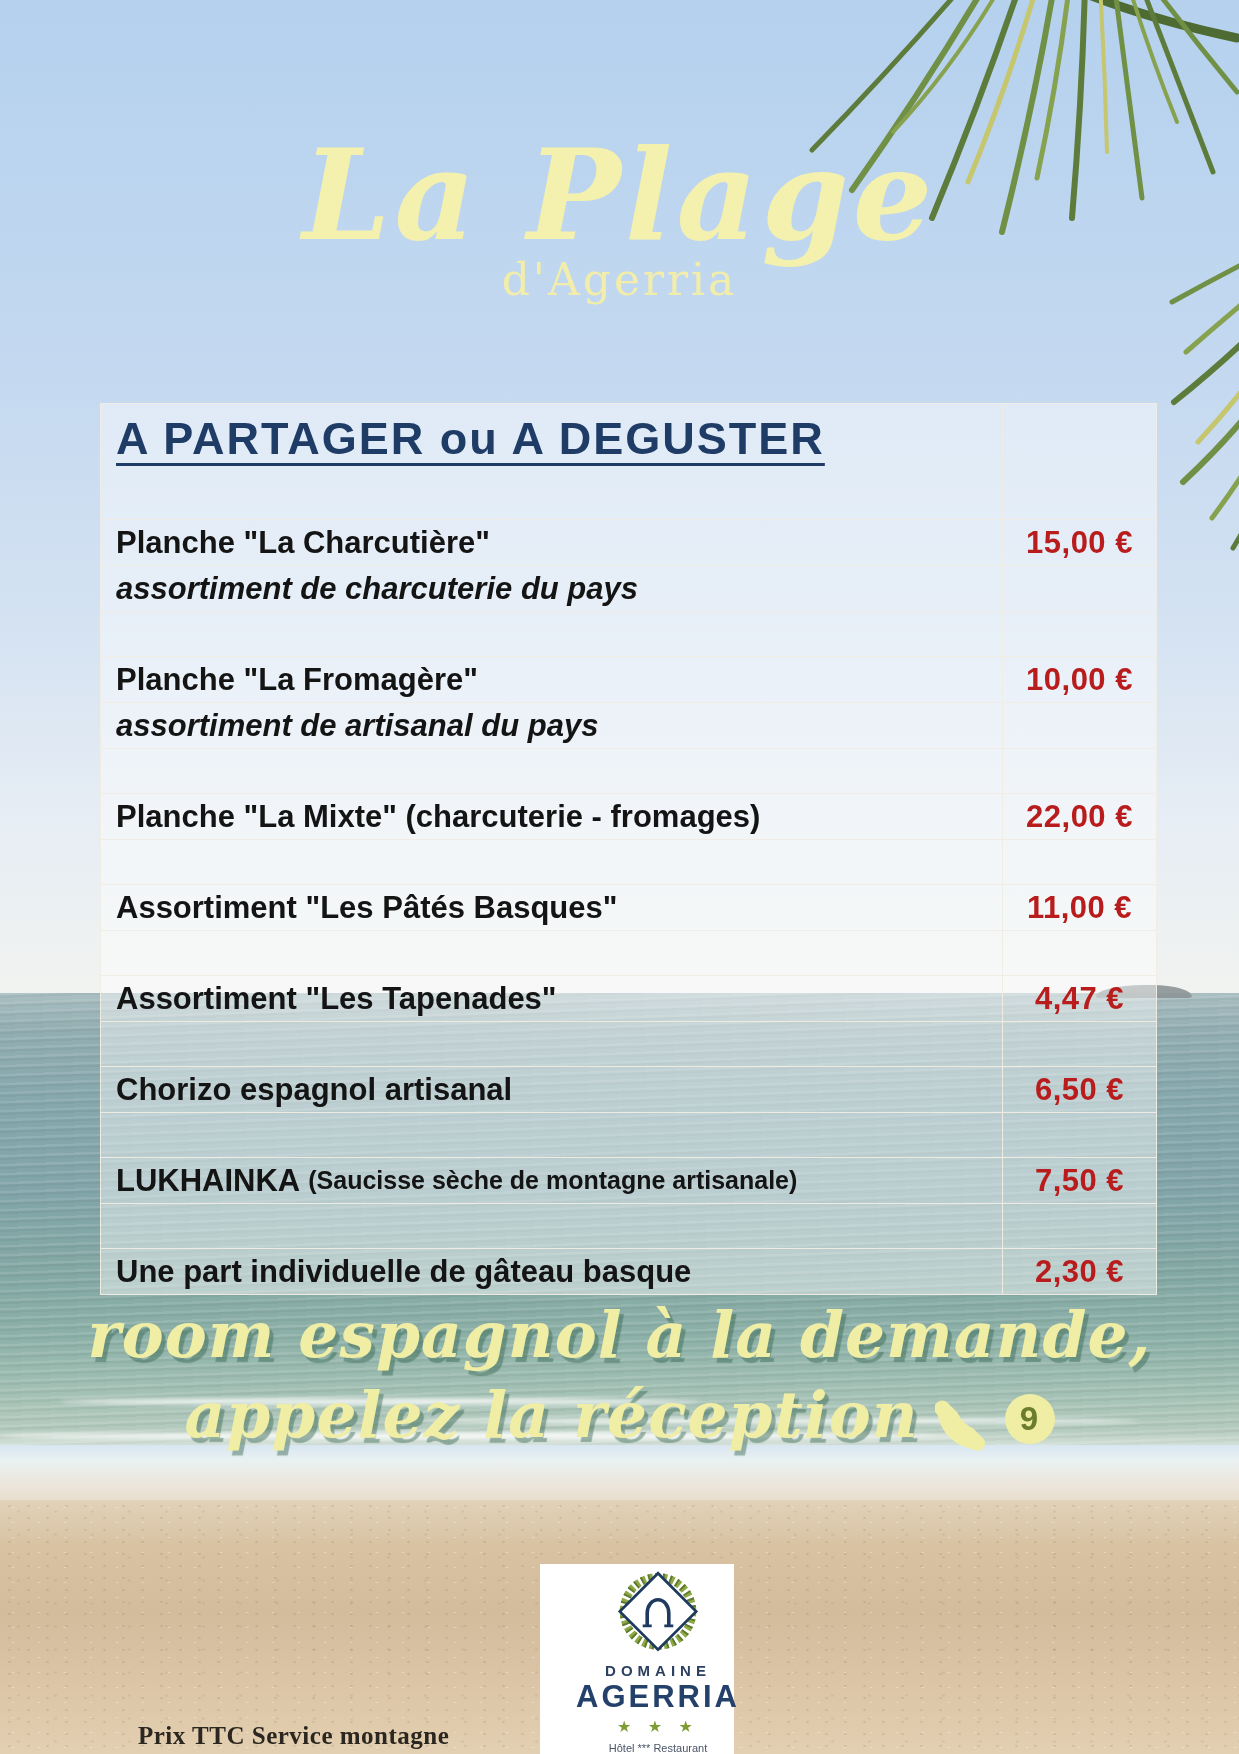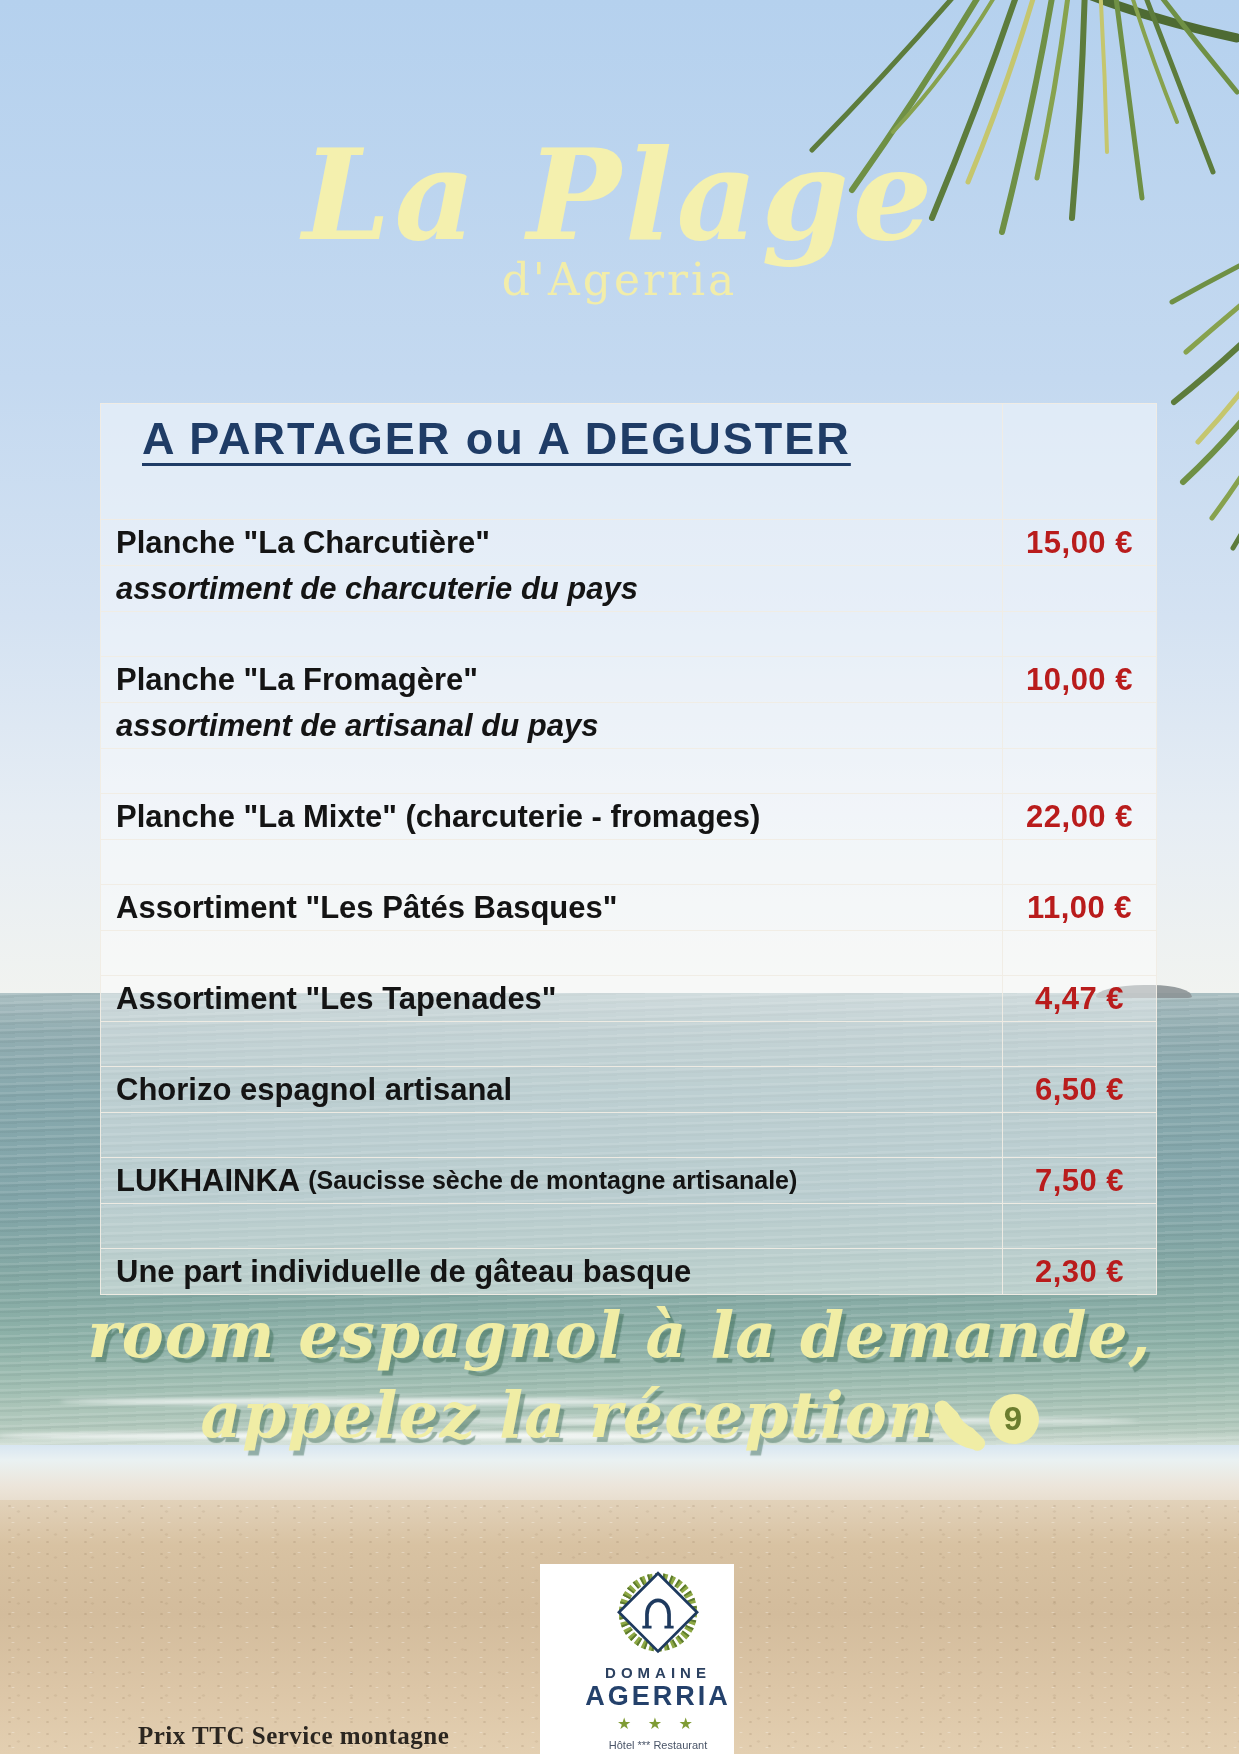--- a/index.html
+++ b/index.html
@@ -36,53 +36,53 @@
   .title{position:absolute;left:0;top:120px;width:100%;text-align:center;color:#f4f0ae;}
   .title-script{font-family:"DejaVu Serif",serif;font-style:italic;font-weight:700;
                 font-size:125px;line-height:1.2;letter-spacing:4px;}
   .title-sub{font-family:"DejaVu Serif",serif;font-size:44px;letter-spacing:3px;margin-top:-16px;color:#f2eda9;}
 
   
   .menu{position:absolute;left:100px;top:403px;width:1057px;
         background:rgba(255,255,255,0.45);
         border:1px solid rgba(240,236,228,0.95);box-sizing:border-box;}
   .trow{display:flex;border-top:1px solid rgba(240,236,228,0.95);box-sizing:border-box;}
-  .trow:first-child{border-top:none;margin-left:26px;}
+  .trow:first-child{border-top:none;}
   .cell{box-sizing:border-box;}
   .cell.name{flex:1;display:flex;align-items:center;padding-left:15px;overflow:hidden;white-space:nowrap;}
   .cell.price{width:154px;border-left:1px solid rgba(240,236,228,0.95);
               display:flex;align-items:center;justify-content:center;
               font-weight:700;font-size:31px;color:#b91c1c;letter-spacing:.5px;}
   .trow.header{height:70px;}
   .trow.header .cell.name{font-size:45px;font-weight:700;letter-spacing:2px;color:#1f3c66;}
   .trow.header .headline{text-decoration:underline;text-decoration-thickness:3px;text-underline-offset:9px;}
   .trow.item{height:46px;font-size:31px;font-weight:700;color:#141414;}
   .trow.item .note{font-size:25px;margin-left:8px;font-weight:700;}
   .trow.sub{height:46px;font-size:31px;font-weight:700;font-style:italic;color:#141414;}
   .trow.spacer{height:45px;}
 
   
   .rs-line{position:absolute;left:0;width:100%;text-align:center;
            font-family:"DejaVu Serif",serif;font-style:italic;font-weight:700;
            color:#f0eda5;text-shadow:4px 5px 1px rgba(52,99,78,0.45);
            font-size:63px;letter-spacing:1px;white-space:nowrap;}
   .rs1{top:1298px;}
-  .rs2{top:1378px;display:flex;align-items:center;justify-content:center;}
+  .rs2{top:1378px;display:flex;align-items:center;justify-content:center;gap:16px;}
   .phone-wrap{display:inline-block;width:54px;height:54px;transform:translateY(4px);}
   .badge9{display:inline-flex;align-items:center;justify-content:center;
           width:50px;height:50px;border-radius:50%;background:#f0eda5;
           color:#6b7d2f;font-family:"Liberation Sans",sans-serif;font-style:normal;
           font-size:33px;font-weight:700;text-shadow:none;transform:translateY(4px);}
 
   
   .logo-card{position:absolute;left:540px;top:1564px;width:194px;height:190px;
              background:#ffffff;display:flex;flex-direction:column;align-items:center;
              padding-top:6px;box-sizing:border-box;padding-left:42px;}
   .logo-domaine{font-size:15px;font-weight:700;letter-spacing:5px;color:#2c4160;margin-top:2px;}
-  .logo-name{font-size:27px;font-weight:700;letter-spacing:3px;color:#24416b;margin-top:0px;}
+  .logo-name{font-size:31px;font-weight:700;letter-spacing:3px;color:#24416b;margin-top:0px;}
   .logo-stars{font-size:16px;color:#7f9c34;letter-spacing:6px;margin-top:2px;}
   .logo-tagline{font-size:11px;color:#4a5568;margin-top:6px;}
 
   
   .footer-note{position:absolute;left:138px;top:1722px;
                font-family:"Liberation Serif",serif;font-weight:700;
                font-size:25px;color:#2b2620;letter-spacing:.5px;}
 </style>
 </head>
 <body>

